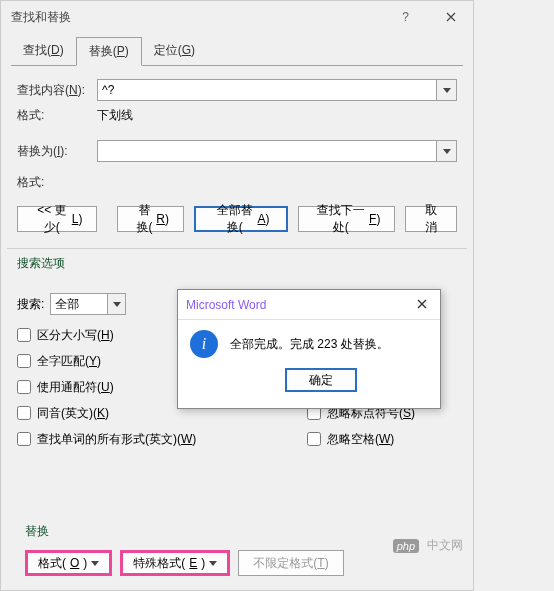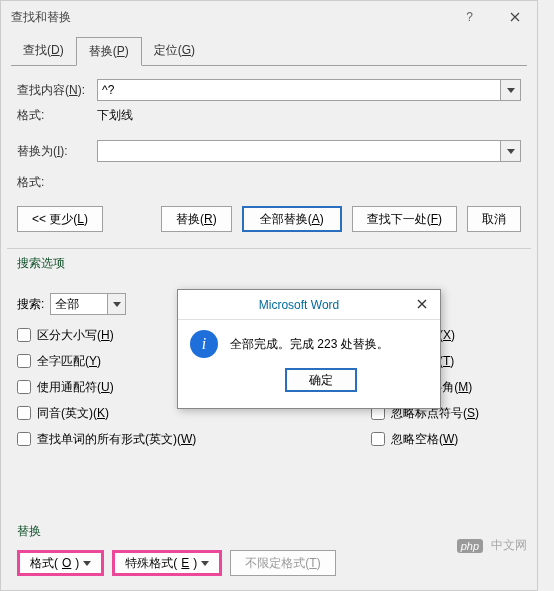--- a/index.html
+++ b/index.html
@@ -6,21 +6,21 @@
     body {
       font-family: "Microsoft YaHei", "SimSun", Arial, sans-serif;
       font-size: 12px;
       background: #f0f0f0;
       width: 554px;
       height: 591px;
       position: relative;
       overflow: hidden;
     }
     .dialog {
-      width: 538px;
+      width: 474px;
       height: 591px;
       background: #f0f0f0;
       border: 1px solid #ccc;
       position: relative;
     }
     .titlebar {
       height: 32px;
       display: flex;
       align-items: center;
       padding-left: 10px;
@@ -134,21 +134,21 @@
       align-items: center;
       height: 26px;
     }
     .chk-row input[type=checkbox] {
       width: 14px; height: 14px;
       margin-right: 6px;
     }
     .bottom-section {
       position: absolute;
       bottom: 0; left: 0; right: 0;
-      padding: 12px 16px 14px 16px;
+      padding: 12px 16px 14px 24px;
     }
     .drop-btn {
       height: 26px;
       border: 3px solid #ec4899;
       background: #fdfdfd;
       padding: 0 10px;
       font-size: 12px;
       display: inline-flex;
       align-items: center;
       gap: 4px;
@@ -186,21 +186,21 @@
       background: #fff;
       border: 1px solid #888;
       box-shadow: 2px 2px 8px rgba(0,0,0,0.25);
     }
     .popup .ptitle {
       height: 30px;
       display: flex; align-items: center;
       padding: 0 8px;
       border-bottom: 1px solid #e0e0e0;
     }
-    .popup .ptitle .t { flex: 1; color: #0369a1; text-align: center; }
+    .popup .ptitle .t { flex: 1; color: #8b5cf6; }
     .popup .ptitle .x { width: 20px; text-align: center; color: #444; cursor: pointer; }
     .popup .pbody {
       display: flex;
       align-items: center;
       padding: 10px 12px;
       gap: 12px;
     }
     .info-icon {
       width: 28px; height: 28px;
       border-radius: 50%;

